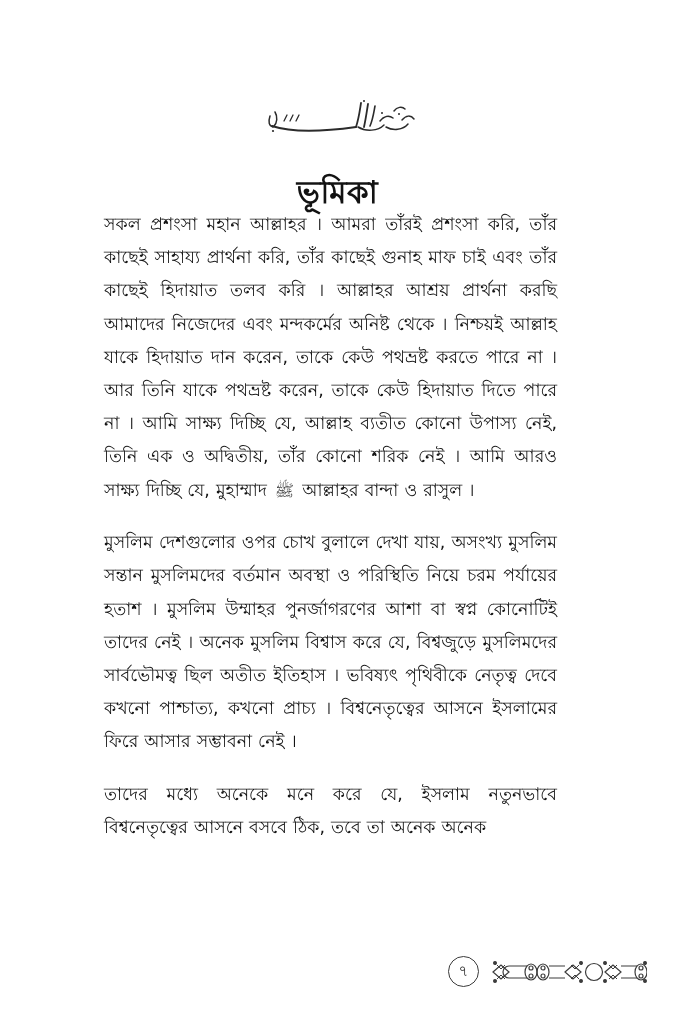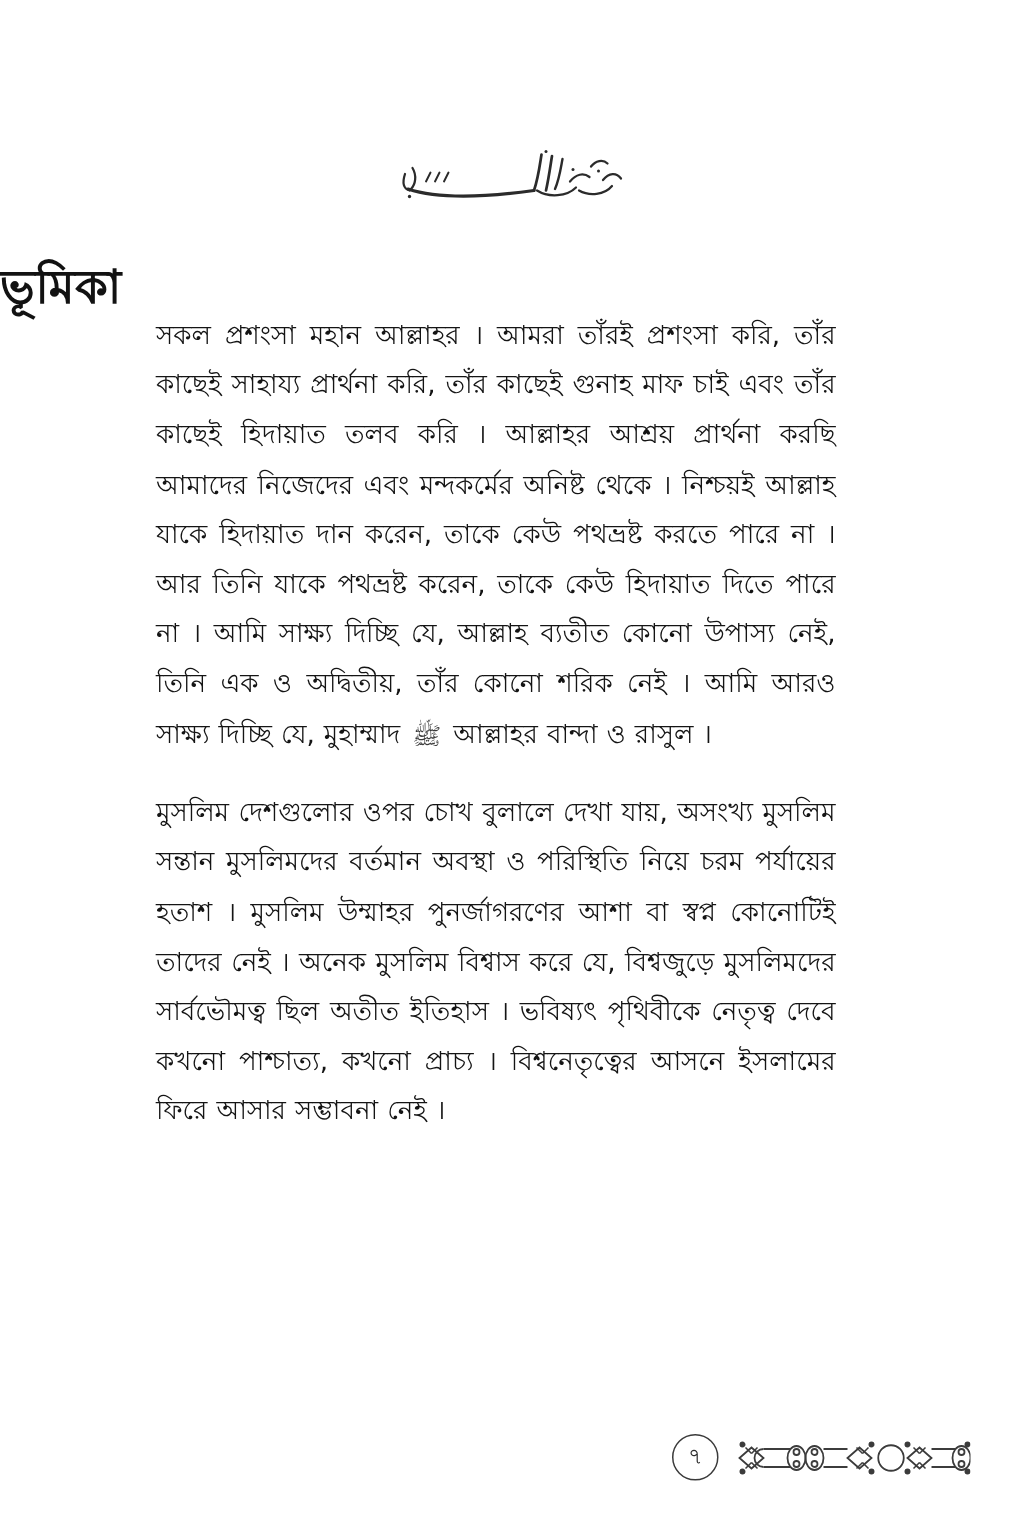--- a/index.html
+++ b/index.html
@@ -36,21 +36,21 @@
     display: block;
     margin: 0 auto;
   }
 
   
   .chapter-title {
     position: absolute;
     top: 152px;
     left: 0;
     width: 675px;
-    text-align: left;
+    text-align: center;
     font-family: "DejaVu Sans", "Liberation Sans", sans-serif;
     font-size: 31px;
     font-weight: 600;
     color: #121212;
     letter-spacing: 0.5px;
     line-height: 1.25;
   }
 
   
   .body-column {
@@ -146,20 +146,21 @@
         <circle cx="104" cy="5" r="1.0" fill="#2b2b2b" stroke="none"></circle>
       </g>
     </svg>
   </div>
 
   <h1 class="chapter-title">ভূমিকা</h1>
 
   <div class="body-column">
     <p class="para" id="para-0">সকল প্রশংসা মহান আল্লাহর । আমরা তাঁরই প্রশংসা করি, তাঁর কাছেই সাহায্য প্রার্থনা করি, তাঁর কাছেই গুনাহ মাফ চাই এবং তাঁর কাছেই হিদায়াত তলব করি । আল্লাহর আশ্রয় প্রার্থনা করছি আমাদের নিজেদের এবং মন্দকর্মের অনিষ্ট থেকে । নিশ্চয়ই আল্লাহ যাকে হিদায়াত দান করেন, তাকে কেউ পথভ্রষ্ট করতে পারে না । আর তিনি যাকে পথভ্রষ্ট করেন, তাকে কেউ হিদায়াত দিতে পারে না । আমি সাক্ষ্য দিচ্ছি যে, আল্লাহ ব্যতীত কোনো উপাস্য নেই, তিনি এক ও অদ্বিতীয়, তাঁর কোনো শরিক নেই । আমি আরও সাক্ষ্য দিচ্ছি যে, মুহাম্মাদ <span class="salawat">ﷺ</span> আল্লাহর বান্দা ও রাসুল ।</p>
     <p class="para" id="para-1">মুসলিম দেশগুলোর ওপর চোখ বুলালে দেখা যায়, অসংখ্য মুসলিম সন্তান মুসলিমদের বর্তমান অবস্থা ও পরিস্থিতি নিয়ে চরম পর্যায়ের হতাশ । মুসলিম উম্মাহর পুনর্জাগরণের আশা বা স্বপ্ন কোনোটিই তাদের নেই । অনেক মুসলিম বিশ্বাস করে যে, বিশ্বজুড়ে মুসলিমদের সার্বভৌমত্ব ছিল অতীত ইতিহাস । ভবিষ্যৎ পৃথিবীকে নেতৃত্ব দেবে কখনো পাশ্চাত্য, কখনো প্রাচ্য । বিশ্বনেতৃত্বের আসনে ইসলামের ফিরে আসার সম্ভাবনা নেই ।</p>
+    <p class="para" id="para-2">তাদের মধ্যে অনেকে মনে করে যে, ইসলাম নতুনভাবে বিশ্বনেতৃত্বের আসনে বসবে ঠিক, তবে তা অনেক অনেক</p>
   </div>
 
   <div class="footer">
     <div class="page-number-badge">৭</div>
 
     <svg class="ornament-band" width="158" height="30" viewBox="0 0 158 30" aria-label="ornament">
       <g fill="none" stroke="#3c3c3c" stroke-width="1.2">
 
         <g>
           <path d="M4 15 l8 -7 8 7 -8 7 z"></path>

